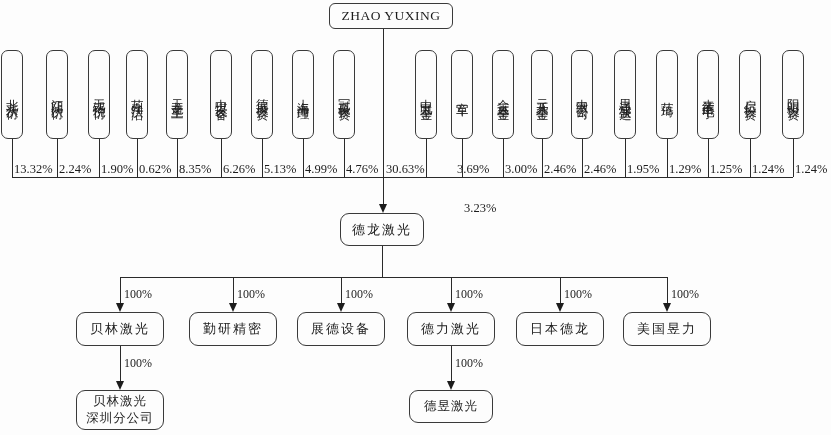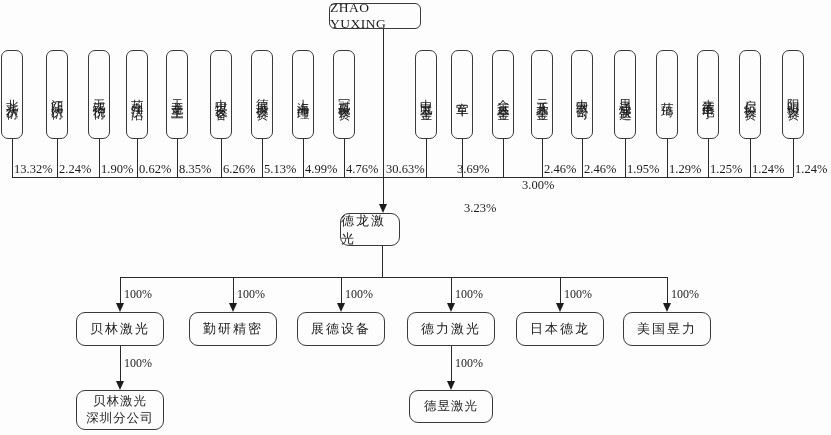--- a/index.html
+++ b/index.html
@@ -4,26 +4,26 @@
 <style>
   html,body{margin:0;padding:0;background:#fdfdfd;}
   .diagram{
     position:relative;width:831px;height:435px;background:#fdfdfd;overflow:hidden;
     font-family:"Liberation Serif","DejaVu Serif",serif;color:#1c1c1c;
   }
   .box{
     position:absolute;border:1px solid #3a3a3a;border-radius:8px;background:#fdfdfd;
     display:flex;align-items:center;justify-content:center;box-sizing:border-box;
   }
-  .root-box{left:329px;top:3px;width:92px;height:26px;border-radius:6px;
+  .root-box{left:329px;top:3px;width:124px;height:26px;border-radius:6px;
     font-size:13.5px;letter-spacing:.5px;}
   .sh-box{top:50px;width:22px;height:89px;border-radius:7px;}
   .sh-box .vtxt{writing-mode:vertical-rl;text-orientation:upright;
     font-size:12.5px;letter-spacing:3px;line-height:1;}
-  .company-box{left:340px;top:213px;width:60px;height:33px;border-radius:9px;
+  .company-box{left:340px;top:213px;width:84px;height:33px;border-radius:9px;
     font-size:13px;letter-spacing:2px;}
   .sub-box{top:312px;width:88px;height:34px;border-radius:9px;
     font-size:13px;letter-spacing:2px;}
   .subsub-box{border-radius:9px;font-size:12.5px;letter-spacing:1px;
     flex-direction:column;line-height:1.35;}
   .line{position:absolute;background:#2a2a2a;}
   .hline{height:1px;}
   .vline{width:1px;}
   .arrow-down{position:absolute;width:0;height:0;
     border-left:4.5px solid transparent;border-right:4.5px solid transparent;
@@ -100,21 +100,21 @@
       <div class="pct" style="left:428px;padding-left:29px;">3.69%</div>
       <div class="box sh-box" style="left:451px;">
         <span class="vtxt">章军</span>
       </div>
       <div class="line vline" style="left:462px;top:139px;height:38px;"></div>
       <div class="pct" style="left:464px;margin-top:39px;">3.23%</div>
       <div class="box sh-box" style="left:492px;">
         <span class="vtxt">金运基金</span>
       </div>
       <div class="line vline" style="left:503px;top:139px;height:38px;"></div>
-      <div class="pct" style="left:522px;margin-top:16px;">3.00%</div>
+      <div class="pct" style="left:505px;">3.00%</div>
       <div class="box sh-box" style="left:531px;">
         <span class="vtxt">元禾基金</span>
       </div>
       <div class="line vline" style="left:542px;top:139px;height:38px;"></div>
       <div class="pct" style="left:544px;">2.46%</div>
       <div class="box sh-box" style="left:571px;">
         <span class="vtxt">中微公司</span>
       </div>
       <div class="line vline" style="left:582px;top:139px;height:38px;"></div>
       <div class="pct" style="left:584px;">2.46%</div>

